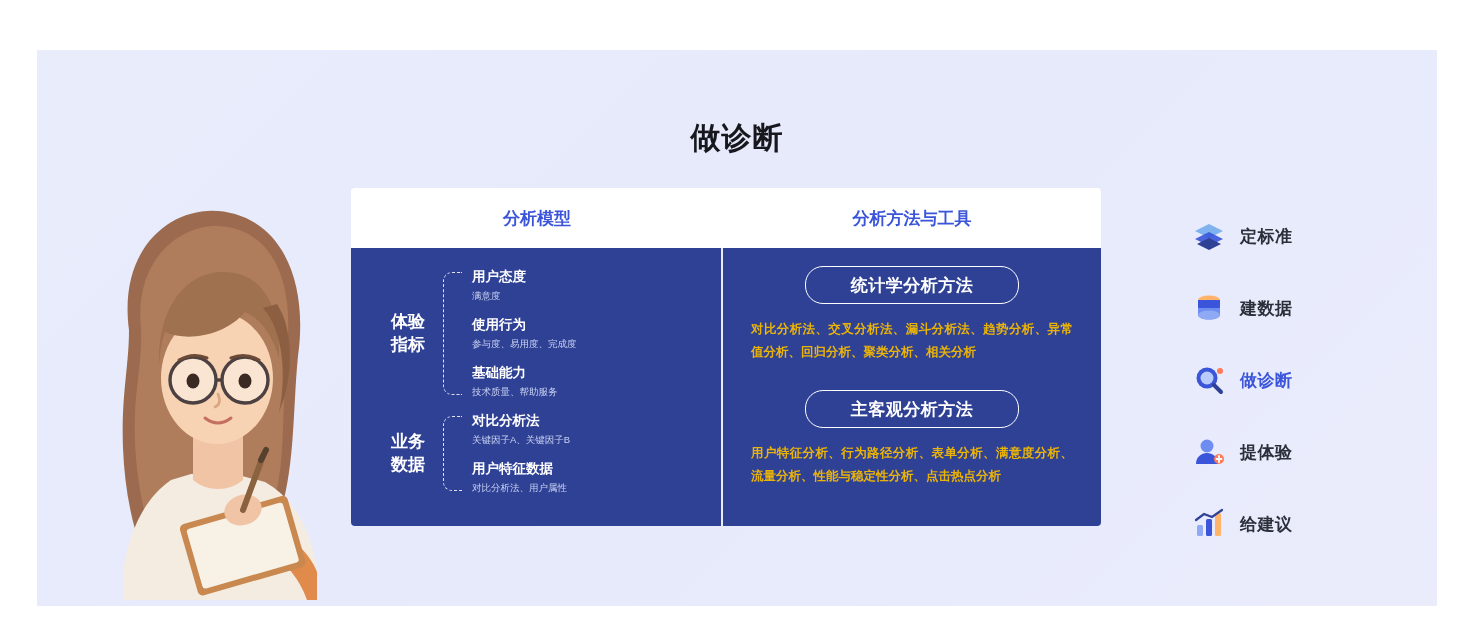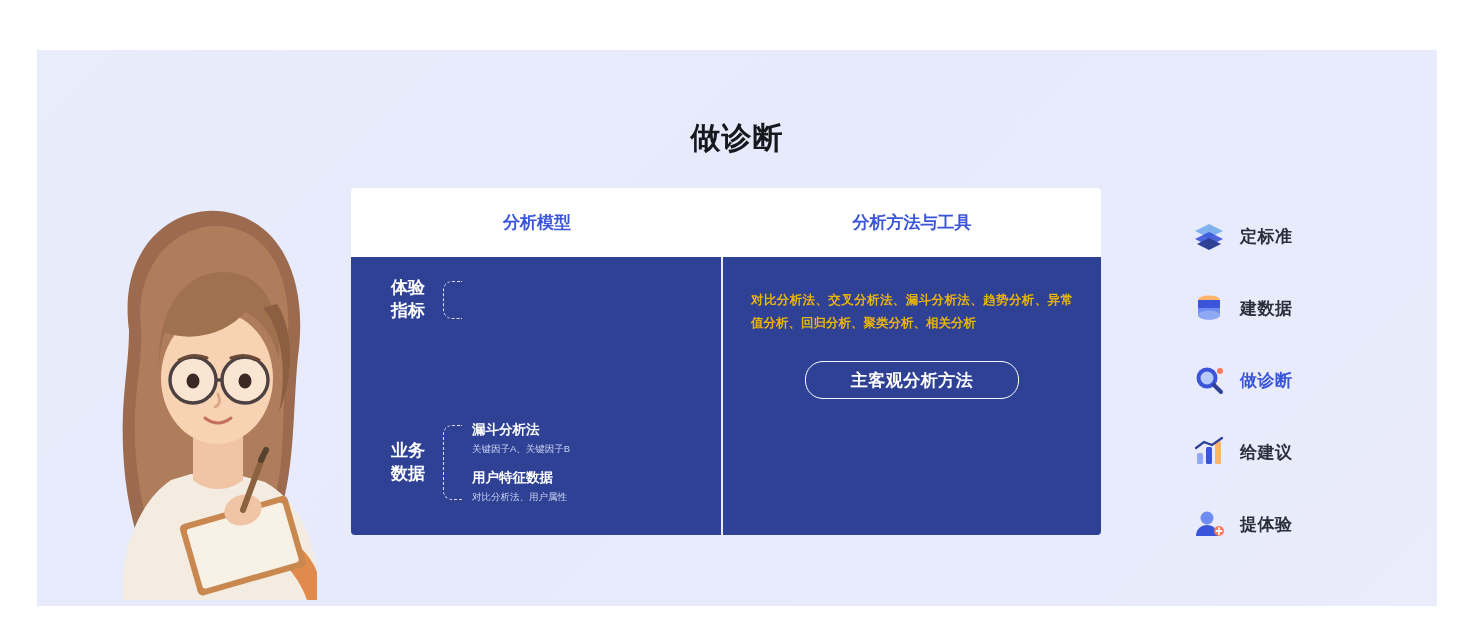--- a/index.html
+++ b/index.html
@@ -47,21 +47,21 @@
   
   .board {
     position: absolute;
     left: 314px;
     top: 138px;
     width: 750px;
     height: 330px;
   }
   .board-head {
     display: flex;
-    height: 69px;
+    height: 60px;
     background: #ffffff;
     border-radius: 4px 4px 0 0;
     overflow: hidden;
   }
   .board-head .cell {
     flex: 1;
     display: flex;
     align-items: center;
     justify-content: center;
     font-size: 17px;
@@ -239,46 +239,62 @@
     </div>
 
     <div class="board-body">
 
       <div class="col-left">
 
         <div class="group" style="left:26px; top:20px;">
           <div class="group-label">体验
 指标</div>
           <div class="brace"></div>
+          <div class="items">
+            <div class="item">
+              <div class="item-title">用户态度</div>
+              <div class="item-sub">满意度</div>
+            </div>
+            <div class="item">
+              <div class="item-title">使用行为</div>
+              <div class="item-sub">参与度、易用度、完成度</div>
+            </div>
+            <div class="item">
+              <div class="item-title">基础能力</div>
+              <div class="item-sub">技术质量、帮助服务</div>
+            </div>
+          </div>
         </div>
 
         <div class="group" style="left:26px; top:164px;">
           <div class="group-label">业务
 数据</div>
           <div class="brace"></div>
           <div class="items">
             <div class="item">
-              <div class="item-title">漏斗分析法</div>
+              <div class="item-title">对比分析法</div>
               <div class="item-sub">关键因子A、关键因子B</div>
             </div>
             <div class="item">
               <div class="item-title">用户特征数据</div>
               <div class="item-sub">对比分析法、用户属性</div>
             </div>
           </div>
         </div>
 
       </div>
 
       <div class="col-right">
         <div class="blk">
+          <div class="pill">统计学分析方法</div>
           <div class="para">对比分析法、交叉分析法、漏斗分析法、趋势分析、异常值分析、回归分析、聚类分析、相关分析</div>
         </div>
         <div class="blk blk2">
           <div class="pill">主客观分析方法</div>
+          <div class="para">用户特征分析、行为路径分析、表单分析、满意度分析、流量分析、性能与稳定性分析、点击热点分析</div>
         </div>
       </div>
 
     </div>
   </div>
 
   <div class="steps">
 
     <div class="step">
       <div class="step-icon">
@@ -311,36 +327,36 @@
           <path d="M22 22 l7 7" stroke="#2f4195" stroke-width="4" stroke-linecap="round"></path>
           <circle cx="28" cy="8" r="3" fill="#ff7a59"></circle>
         </svg>
       </div>
       <div class="step-label">做诊断</div>
     </div>
 
     <div class="step">
       <div class="step-icon">
         <svg width="34" height="34" viewBox="0 0 34 34">
+          <circle cx="15" cy="11" r="6.5" fill="#6d8df0"></circle>
+          <path d="M4 29 c0 -7 5 -11 11 -11 s11 4 11 11 Z" fill="#3a55d9"></path>
+          <circle cx="27" cy="24" r="5" fill="#ff7a59"></circle>
+          <path d="M27 21 v6 M24.5 24 h5" stroke="#ffffff" stroke-width="1.8" stroke-linecap="round"></path>
+        </svg>
+      </div>
+      <div class="step-label">提体验</div>
+    </div>
+
+    <div class="step">
+      <div class="step-icon">
+        <svg width="34" height="34" viewBox="0 0 34 34">
           <rect x="5" y="18" width="6" height="11" rx="1.5" fill="#8fa9f5"></rect>
           <rect x="14" y="12" width="6" height="17" rx="1.5" fill="#3a55d9"></rect>
           <rect x="23" y="6" width="6" height="23" rx="1.5" fill="#ffb36b"></rect>
           <path d="M4 13 L12 7 L20 10 L30 3" stroke="#2f4195" stroke-width="2.2" fill="none" stroke-linecap="round"></path>
         </svg>
       </div>
       <div class="step-label">给建议</div>
     </div>
 
-    <div class="step">
-      <div class="step-icon">
-        <svg width="34" height="34" viewBox="0 0 34 34">
-          <circle cx="15" cy="11" r="6.5" fill="#6d8df0"></circle>
-          <path d="M4 29 c0 -7 5 -11 11 -11 s11 4 11 11 Z" fill="#3a55d9"></path>
-          <circle cx="27" cy="24" r="5" fill="#ff7a59"></circle>
-          <path d="M27 21 v6 M24.5 24 h5" stroke="#ffffff" stroke-width="1.8" stroke-linecap="round"></path>
-        </svg>
-      </div>
-      <div class="step-label">提体验</div>
-    </div>
-
   </div>
 
 </div>
 
 </body></html>

